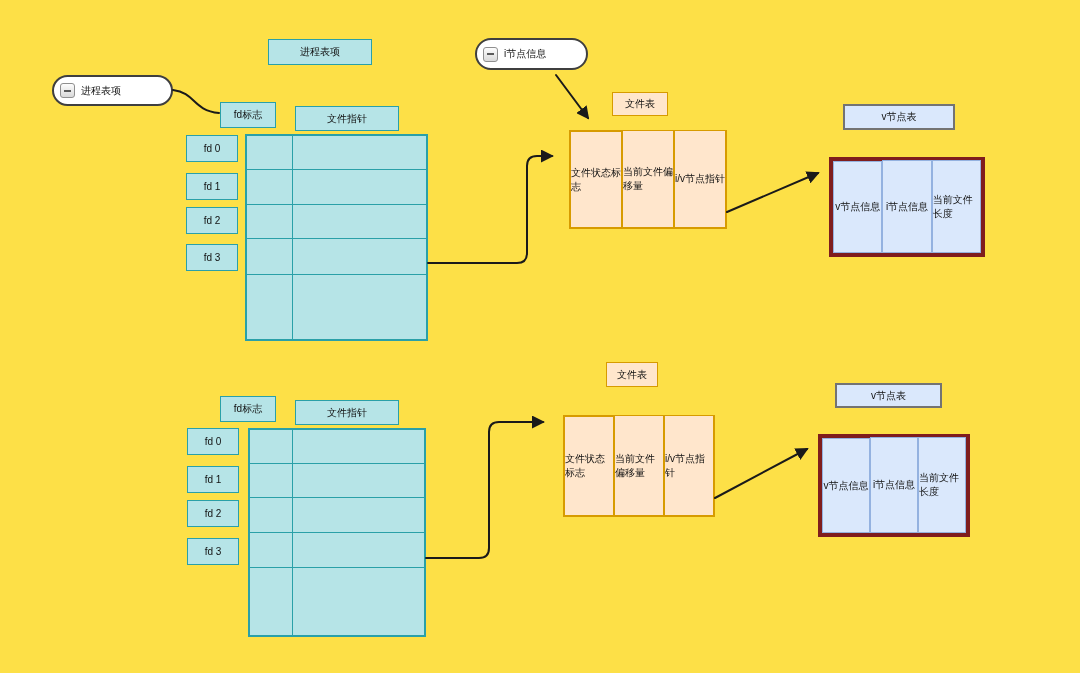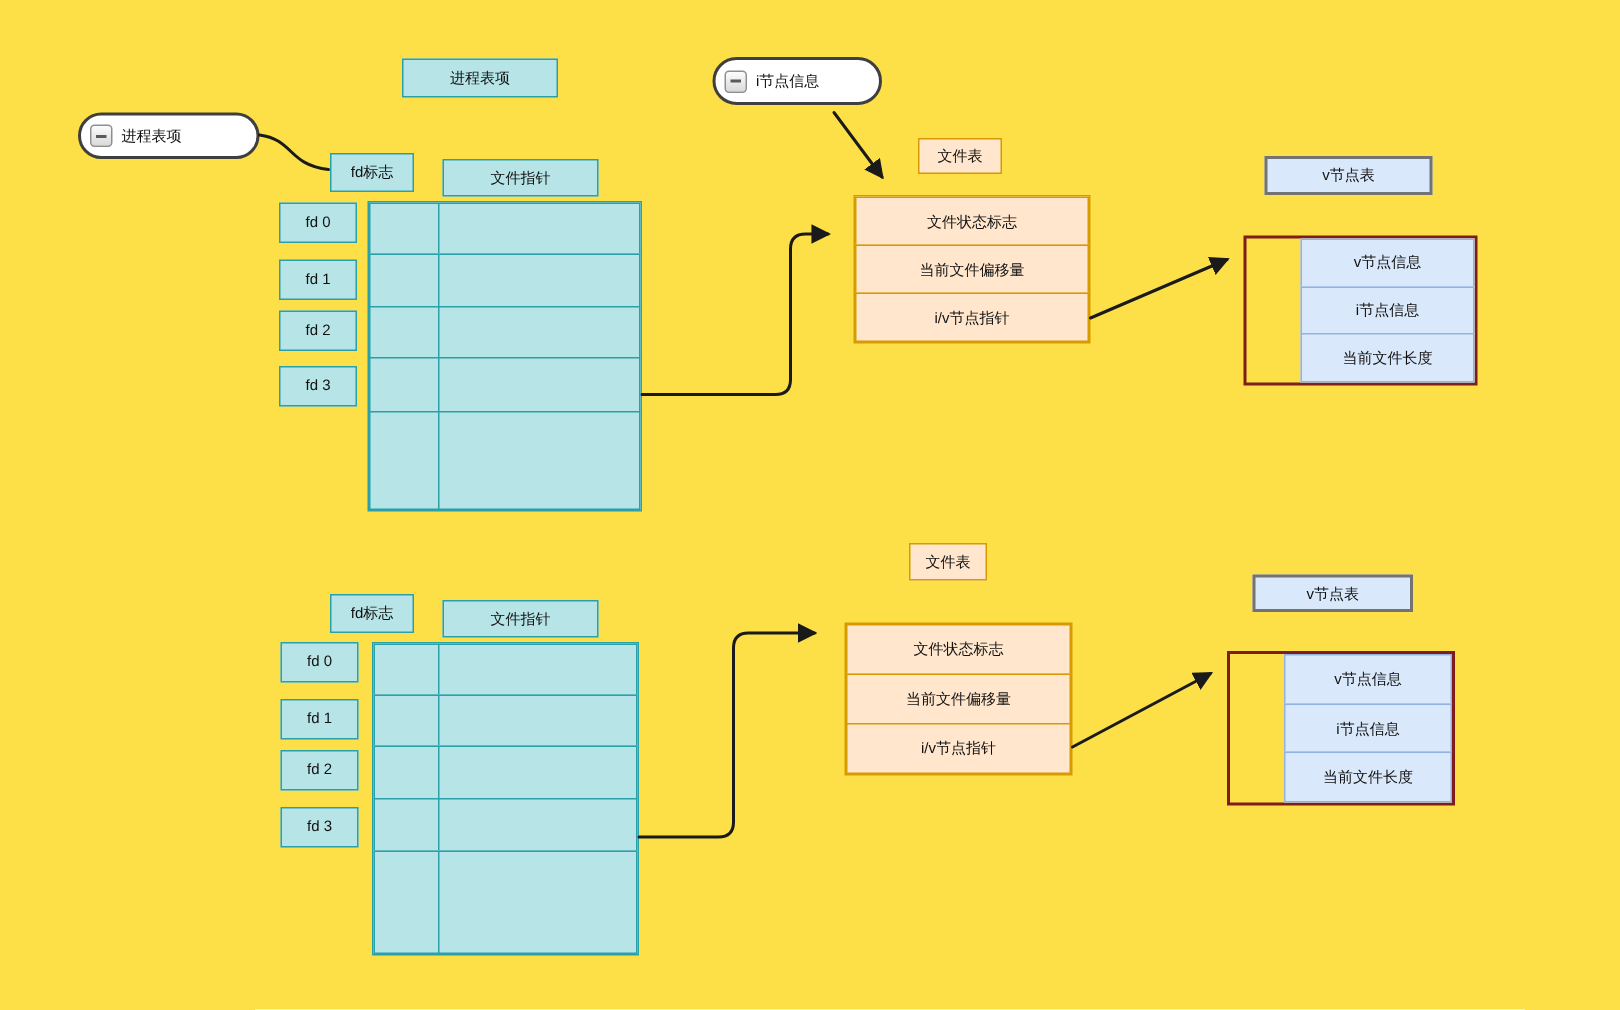--- a/index.html
+++ b/index.html
@@ -27,29 +27,29 @@
   .minus i { display:block; width:7px; height:2px; background:#5a5a5a; }
 
   
   .fdgrid { display:flex; flex-direction:column; border:1px solid #2aa0a8; background:#b6e4e7; }
   .fdgrid .row { display:flex; flex:none; margin-top:-1px; }
   .fdgrid .row:first-child { margin-top:0; }
   .fdgrid .cell { background:#b6e4e7; border:1px solid #2aa0a8; box-sizing:border-box; }
   .fdgrid .c2 { flex:1; margin-left:-1px; }
 
   
-  .stack { display:flex; flex-direction:column; }
+  .stack { display:flex; flex-direction:row; }
   .stack .cell {
     flex:1; margin-top:-1px; display:flex; align-items:center; justify-content:center;
     box-sizing:border-box;
   }
   .stack .cell:first-child { margin-top:0; }
   .stack.orange-t { border:1px solid #d79b00; }
   .stack.orange-t .cell { background:#ffe6cc; border:1px solid #d79b00; }
-  .stack.blue-t { border:2px solid #7f1d1d;padding-left:36px; }
+  .stack.blue-t { border:4px solid #7f1d1d; }
   .stack.blue-t .cell { background:#dae8fc; border:1px solid #94b2e0; }
 
   svg.overlay { position:absolute; left:0; top:0; pointer-events:none; }
 </style>
 </head>
 <body>
 
 <div id="canvas">
 
   <div class="abs lbl teal" style="left:268px;top:39px;width:104px;height:26px;">进程表项</div>

